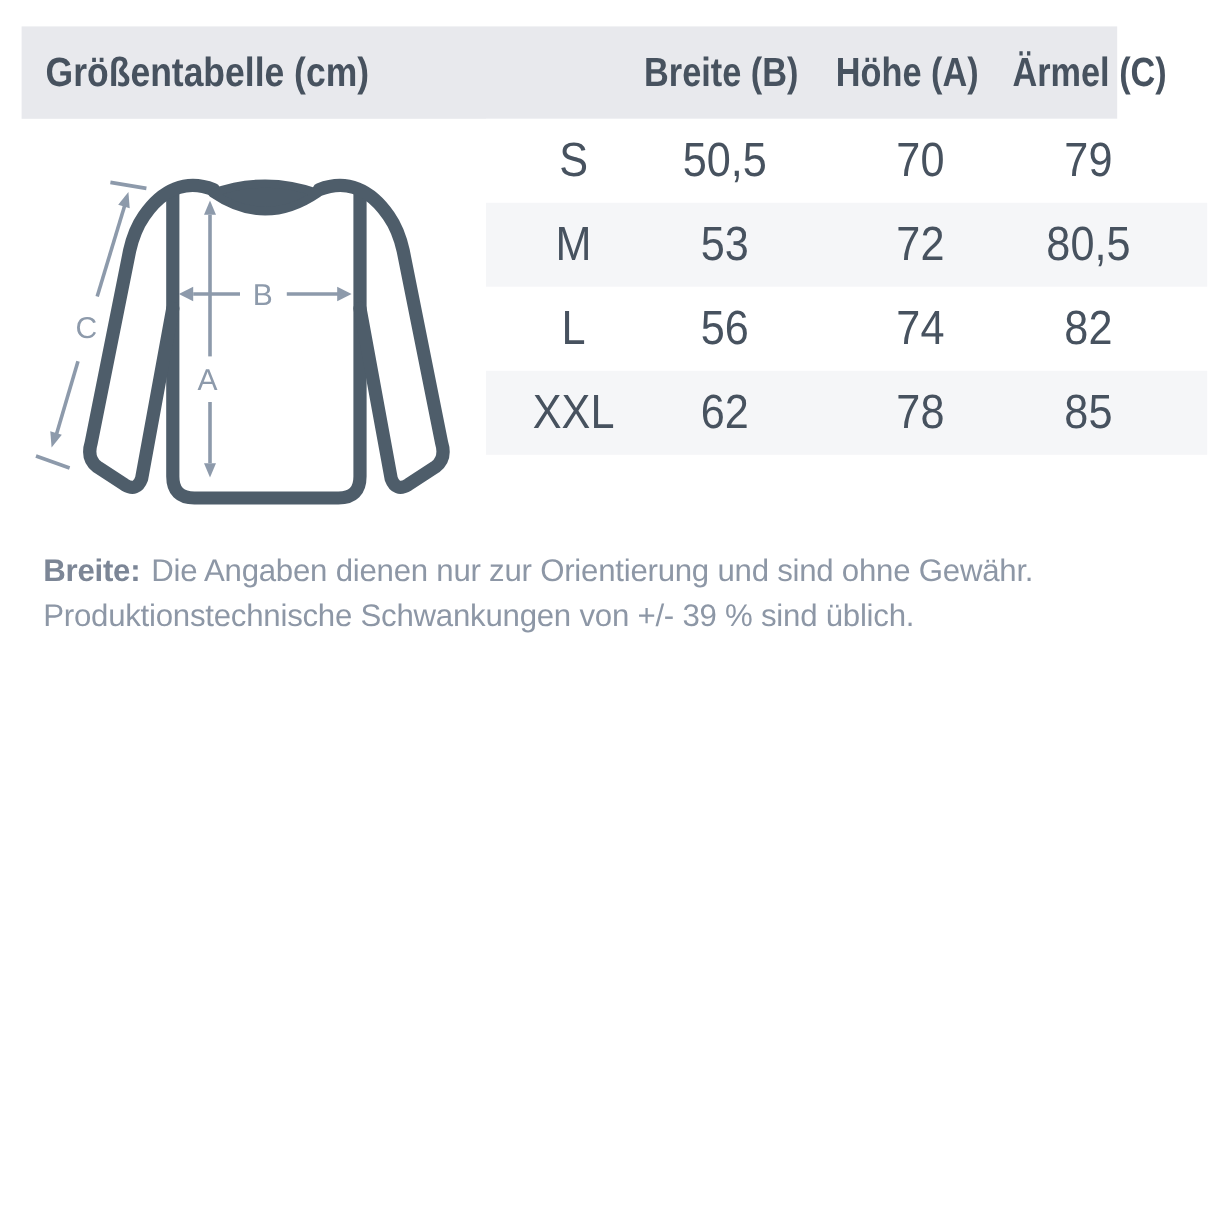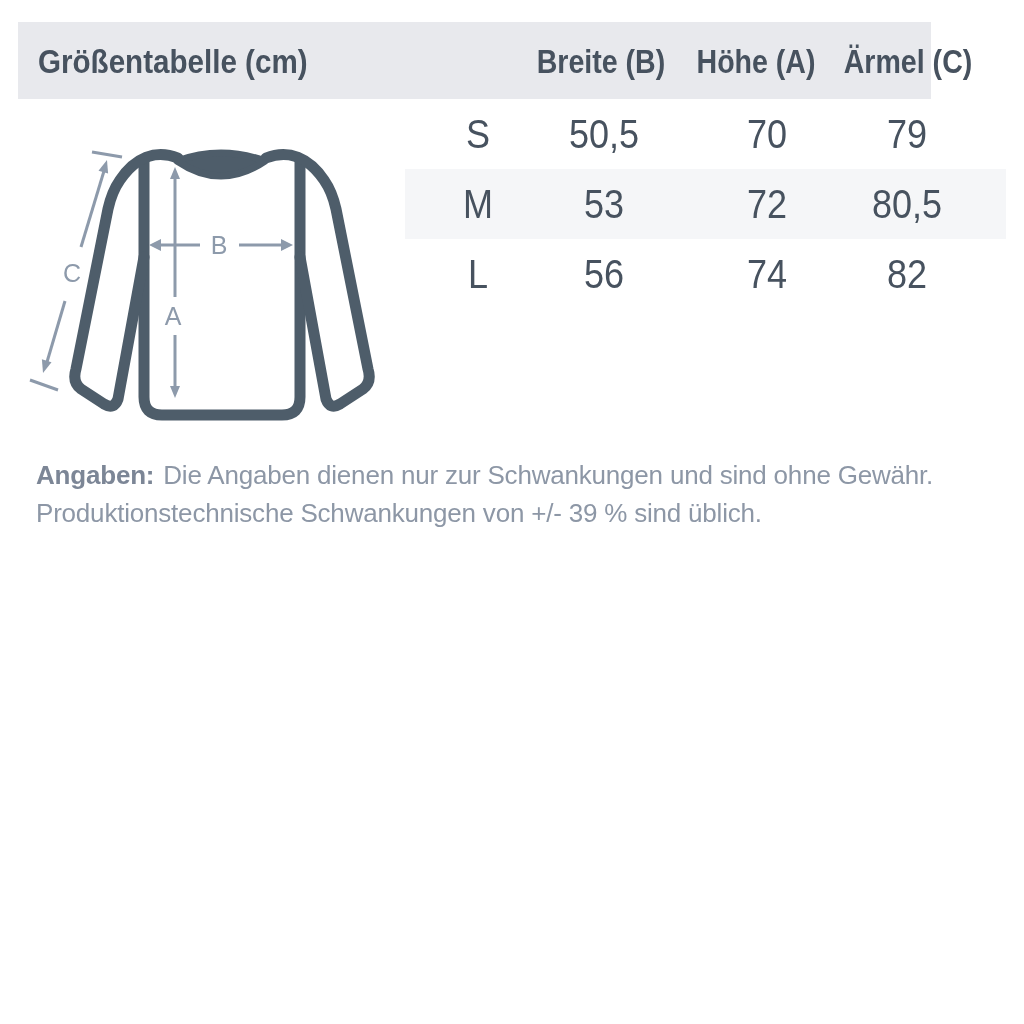--- a/index.html
+++ b/index.html
@@ -110,20 +110,26 @@
     </div>
 
     <div class="row">
       <span class="cell c-size">L</span>
       <span class="cell c-breite">56</span>
       <span class="cell c-hoehe">74</span>
       <span class="cell c-aermel">82</span>
     </div>
 
 
+    <div class="row">
+      <span class="cell c-size">XXL</span>
+      <span class="cell c-breite">62</span>
+      <span class="cell c-hoehe">78</span>
+      <span class="cell c-aermel">85</span>
+    </div>
   </div>
 
   <p class="note">
-    <strong>Angaben:</strong><span>Die Angaben dienen nur zur Schwankungen und sind ohne Gewähr.</span><br>
+    <strong>Breite:</strong><span>Die Angaben dienen nur zur Orientierung und sind ohne Gewähr.</span><br>
     <span>Produktionstechnische Schwankungen von +/- 39 % sind üblich.</span>
   </p>
 
 </div>
 
 </body></html>

